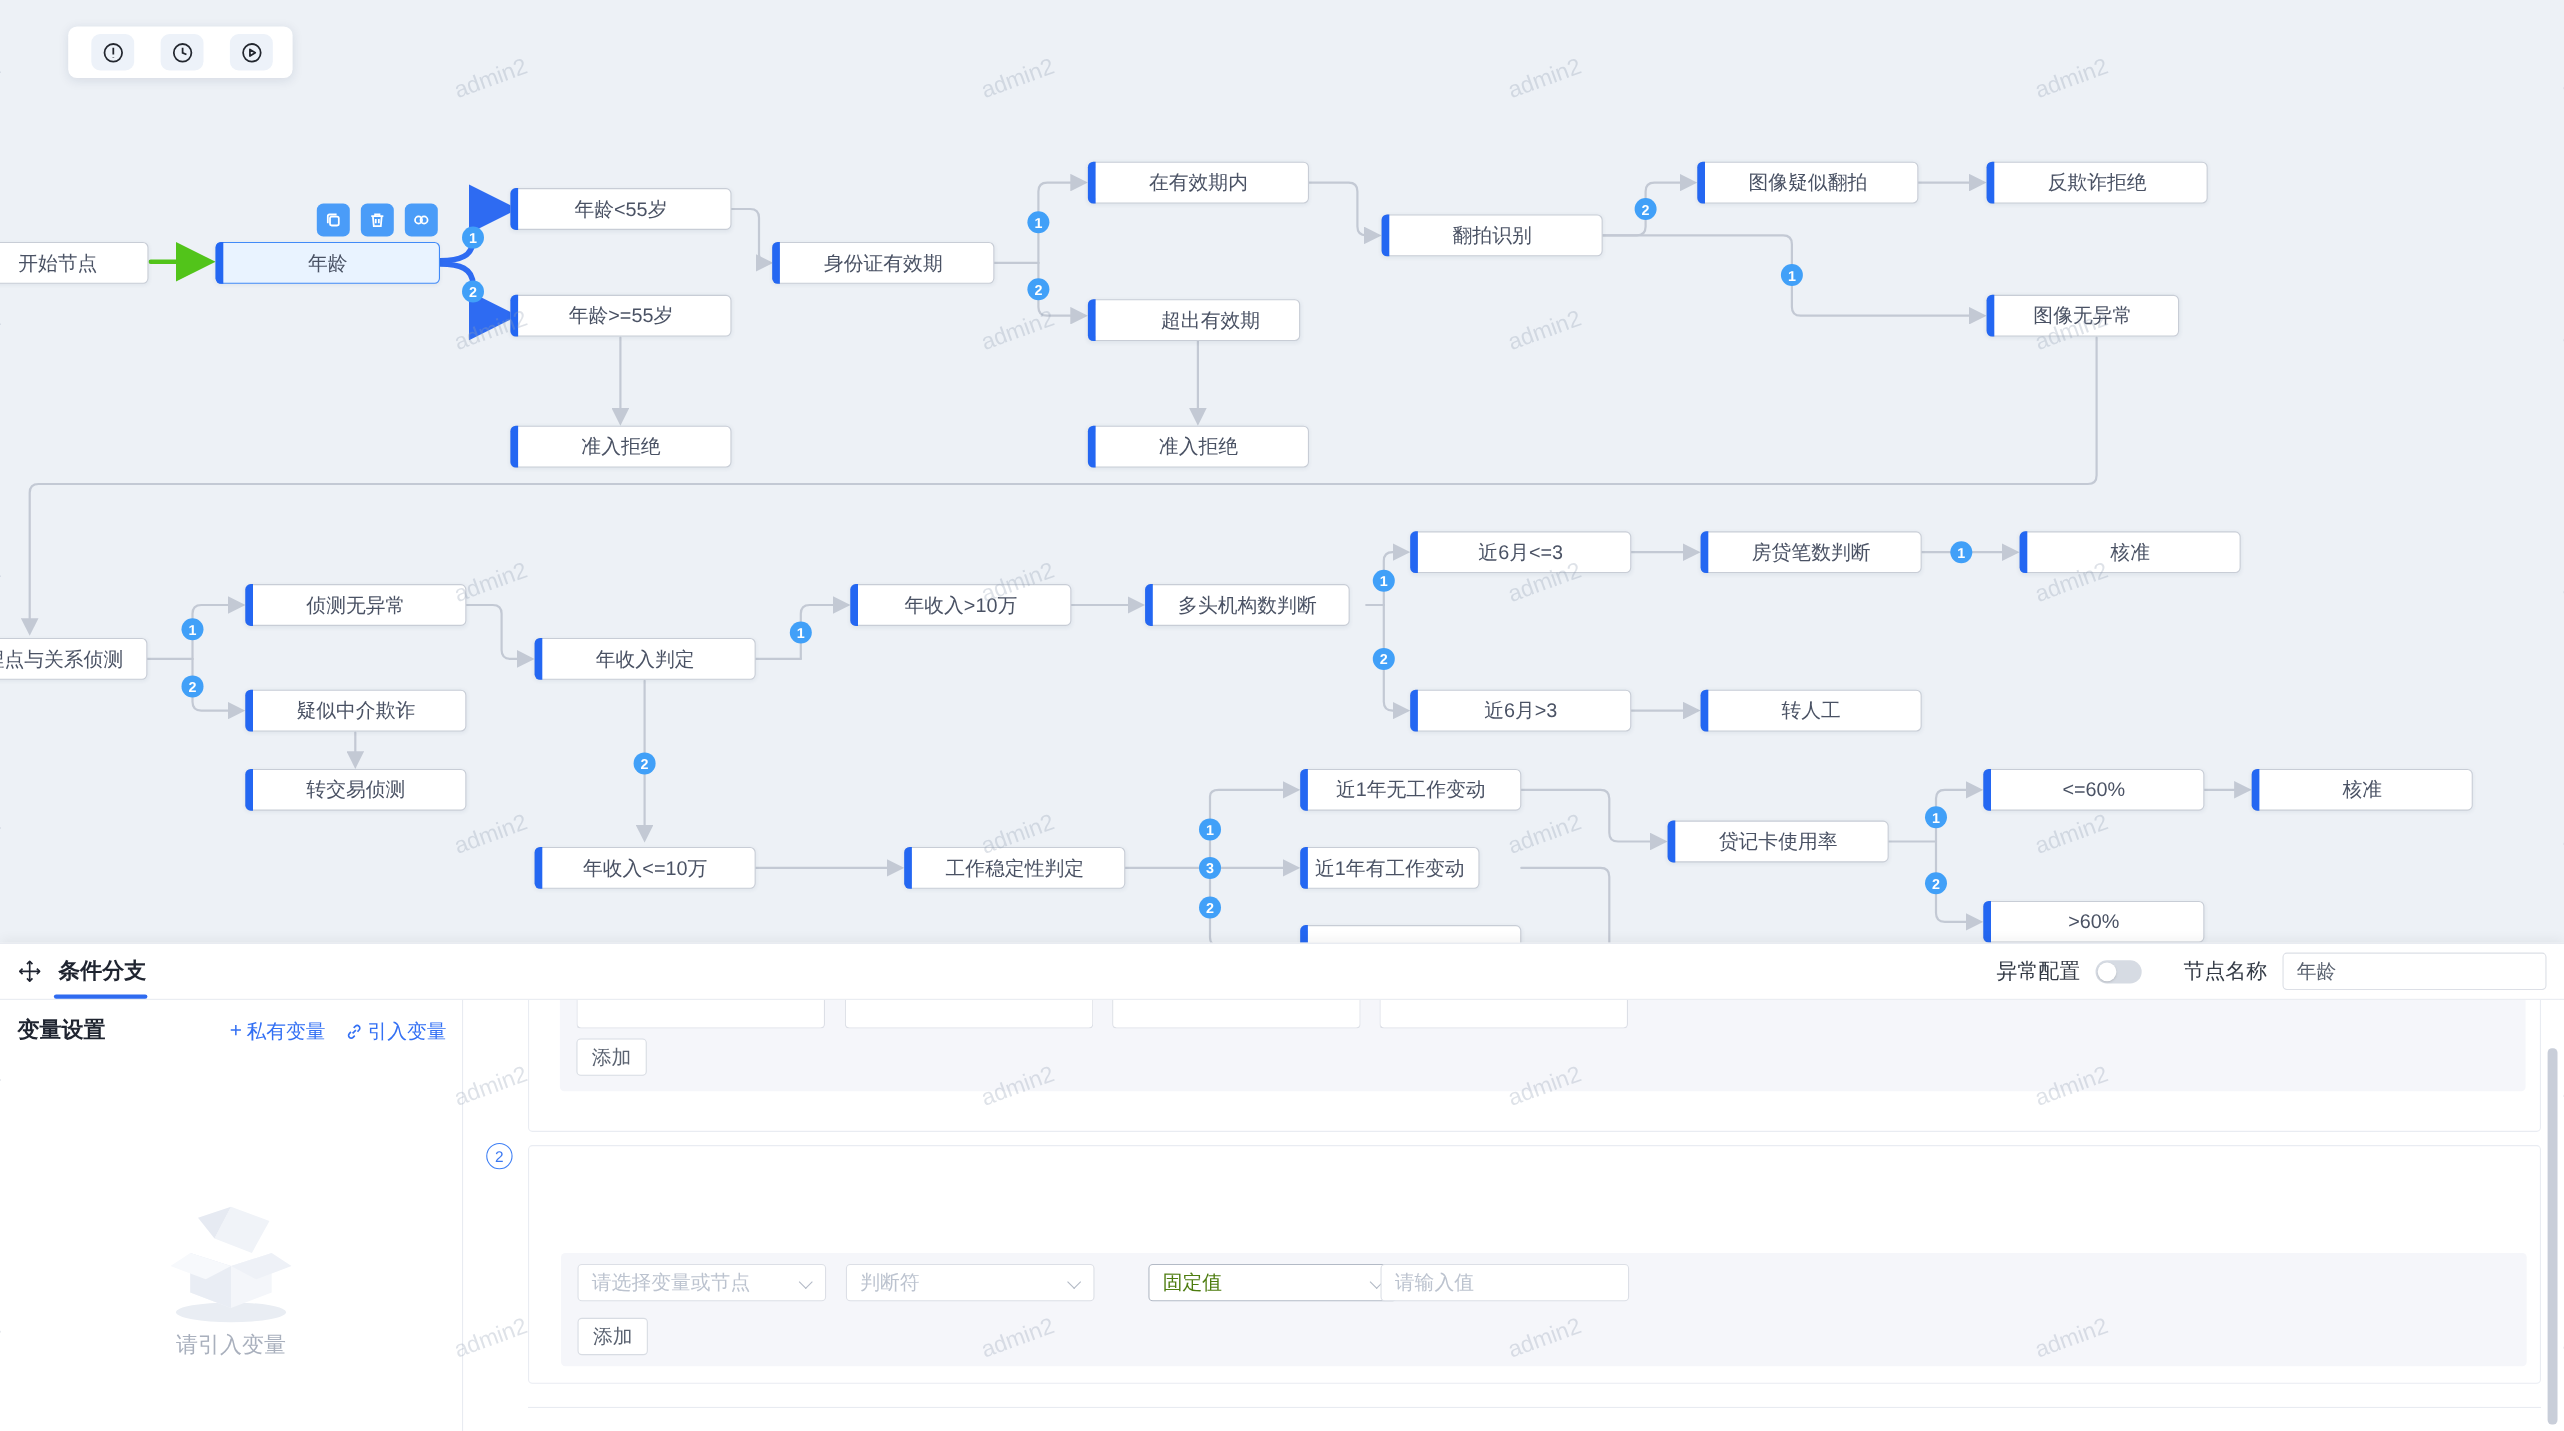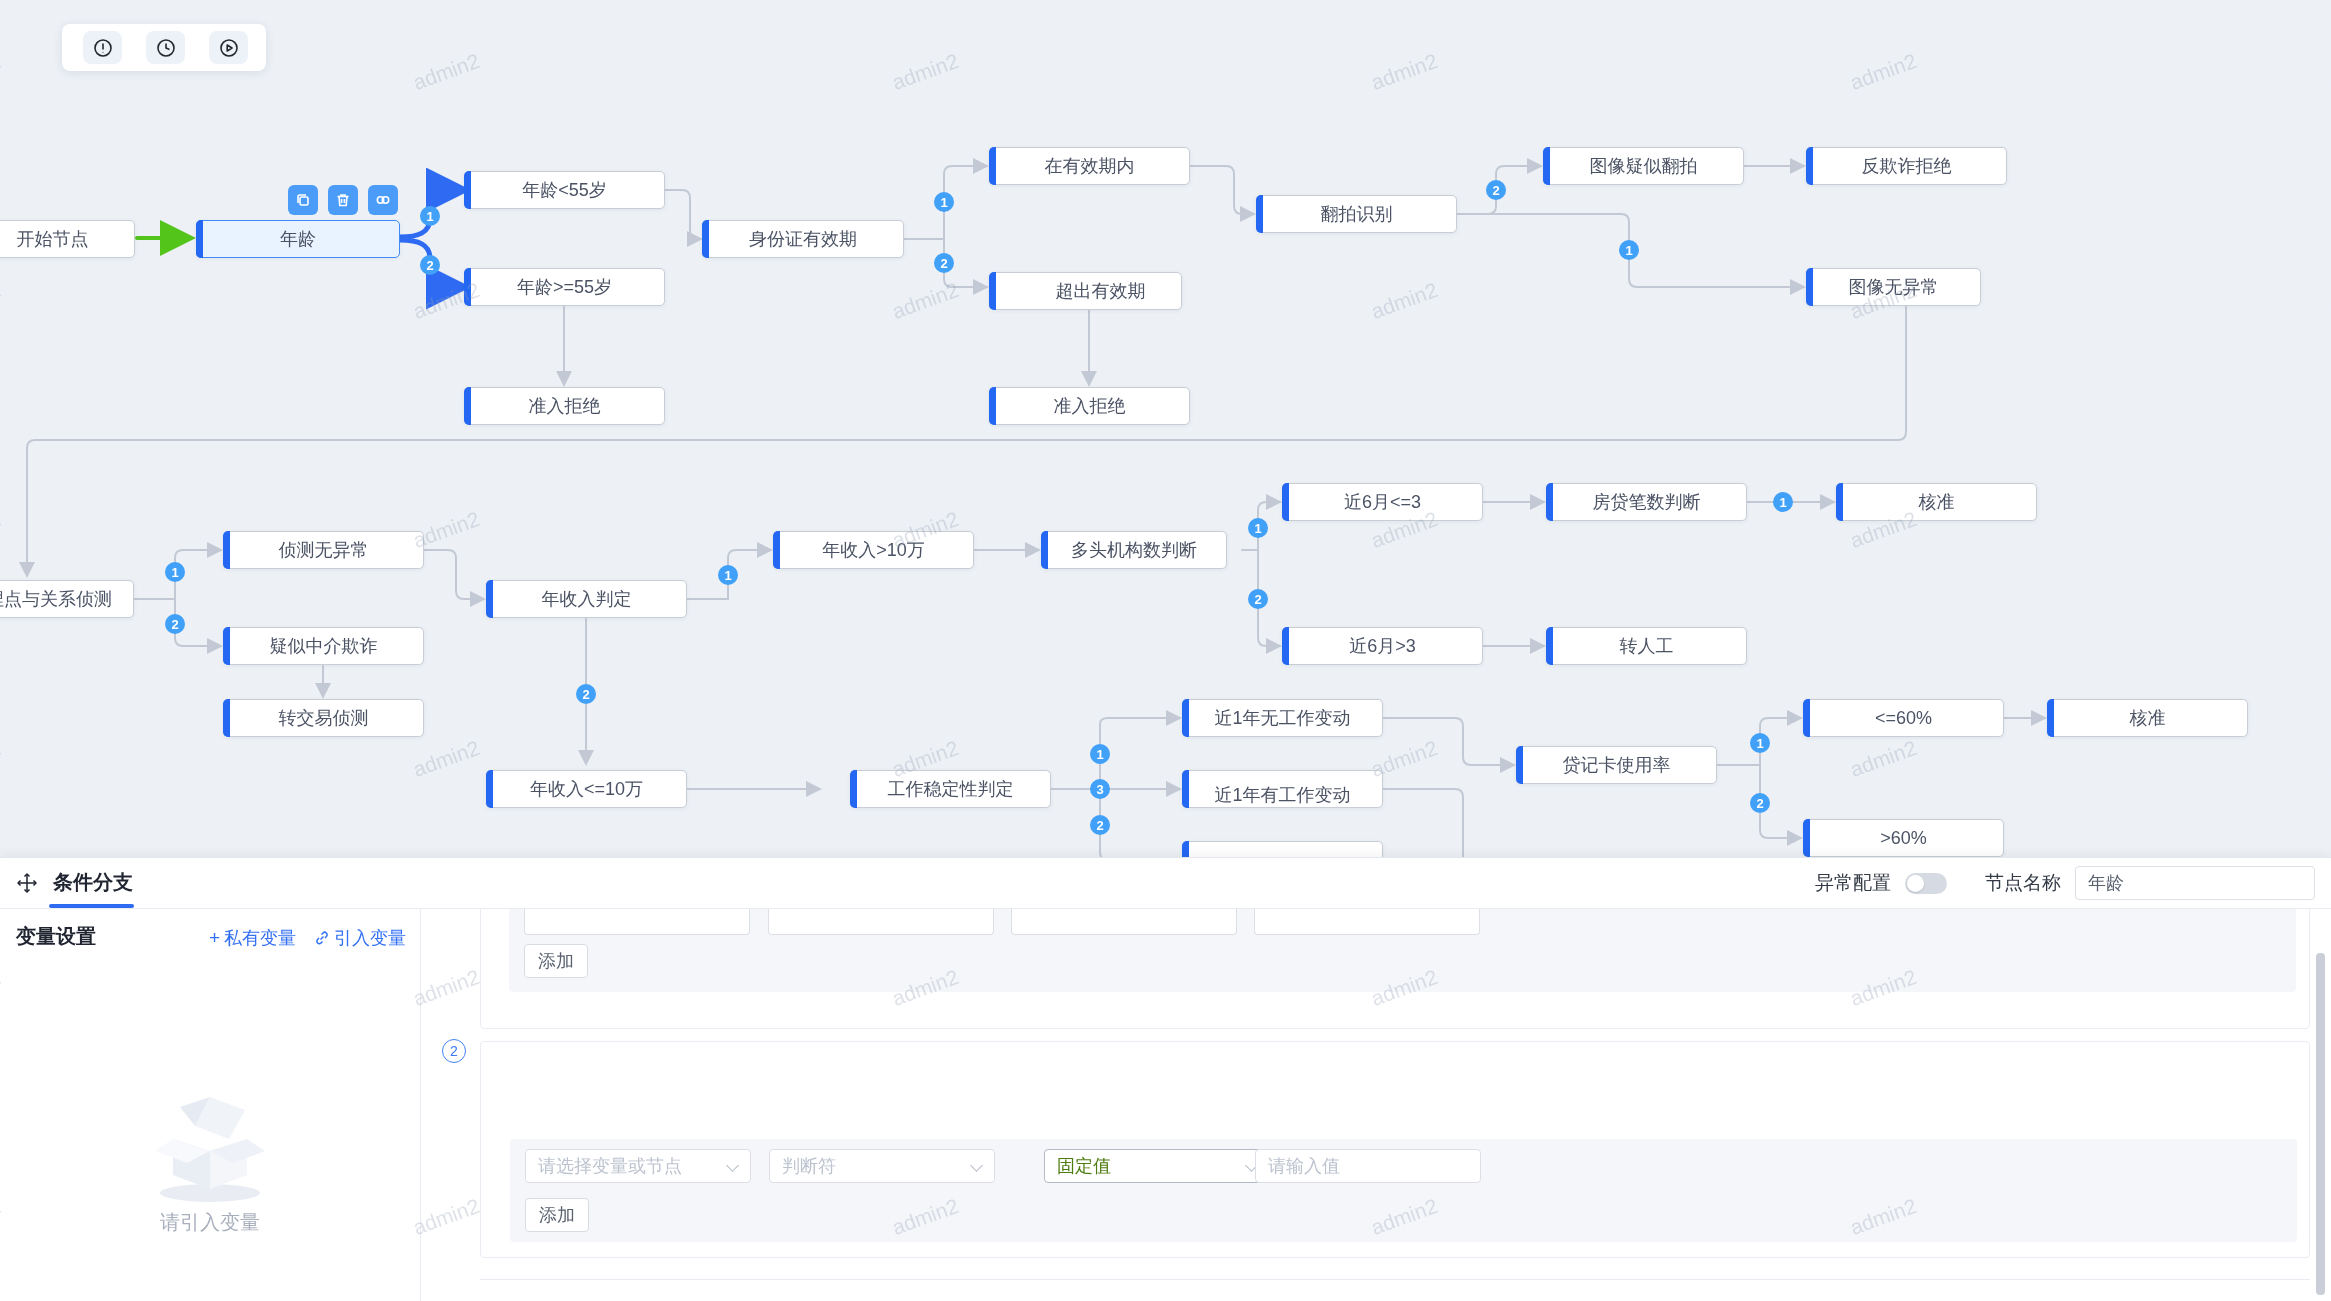--- a/index.html
+++ b/index.html
@@ -240,29 +240,29 @@
         <span>近6月&gt;3</span>
       </div>
       <div class="node" style="left: 1546px; top: 627px; width: 201px;">
         <span class="bar"></span>
         <span>转人工</span>
       </div>
       <div class="node" style="left: 486px; top: 770px; width: 201px;">
         <span class="bar"></span>
         <span>年收入&lt;=10万</span>
       </div>
-      <div class="node" style="left: 822px; top: 770px; width: 201px; margin-left: 28px;">
+      <div class="node" style="left: 822px; top: 770px; width: 201px;">
         <span class="bar"></span>
         <span>工作稳定性判定</span>
       </div>
       <div class="node" style="left: 1182px; top: 699px; width: 201px;">
         <span class="bar"></span>
         <span>近1年无工作变动</span>
       </div>
-      <div class="node" style="left: 1182px; top: 770px; width: 201px; align-items: flex-end;">
+      <div class="node" style="left: 1182px; top: 770px; width: 163px;">
         <span class="bar"></span>
         <span>近1年有工作变动</span>
       </div>
       <div class="node" style="left: 1182px; top: 841px; width: 201px;">
         <span class="bar"></span>
         <span></span>
       </div>
       <div class="node" style="left: 1516px; top: 746px; width: 201px;">
         <span class="bar"></span>
         <span>贷记卡使用率</span>

